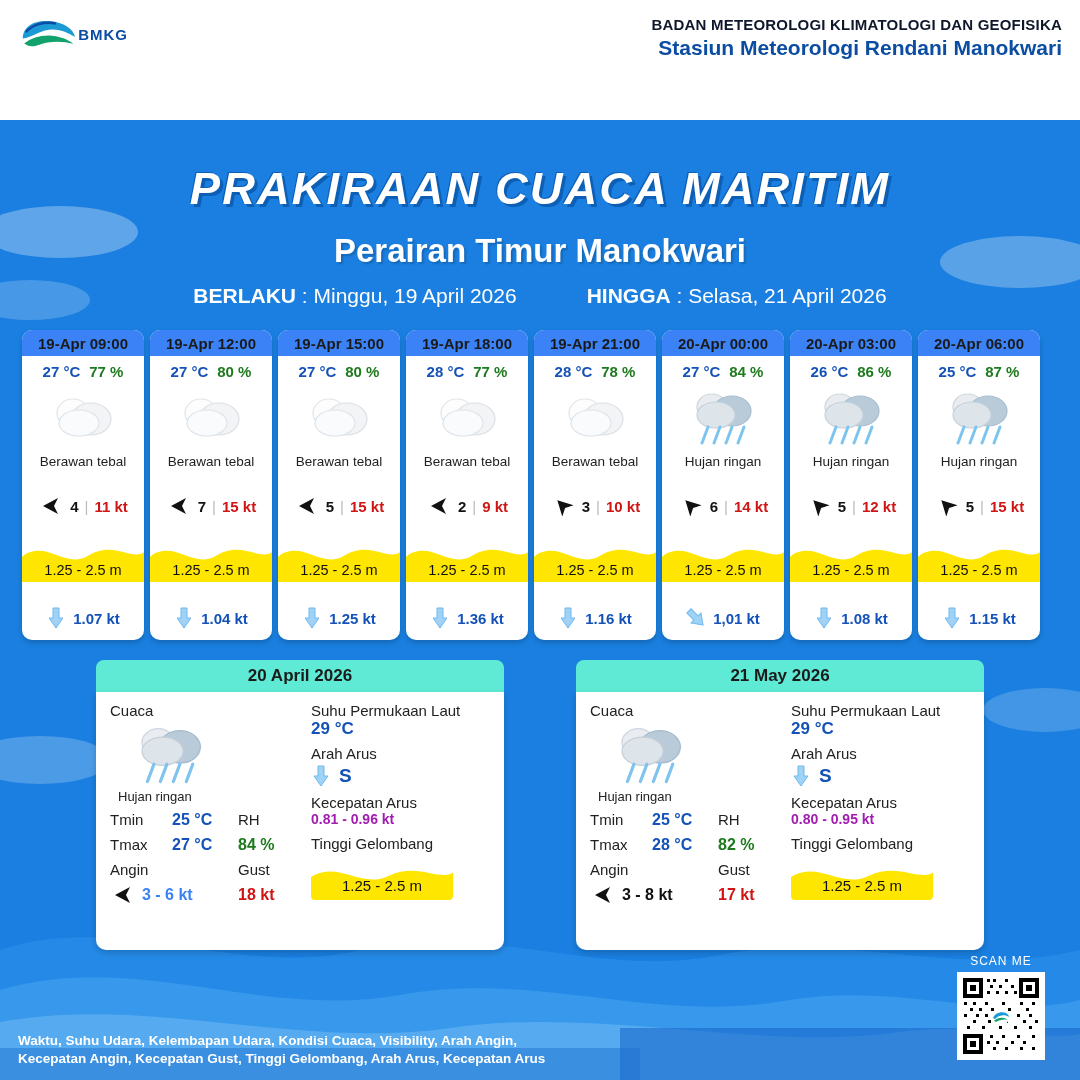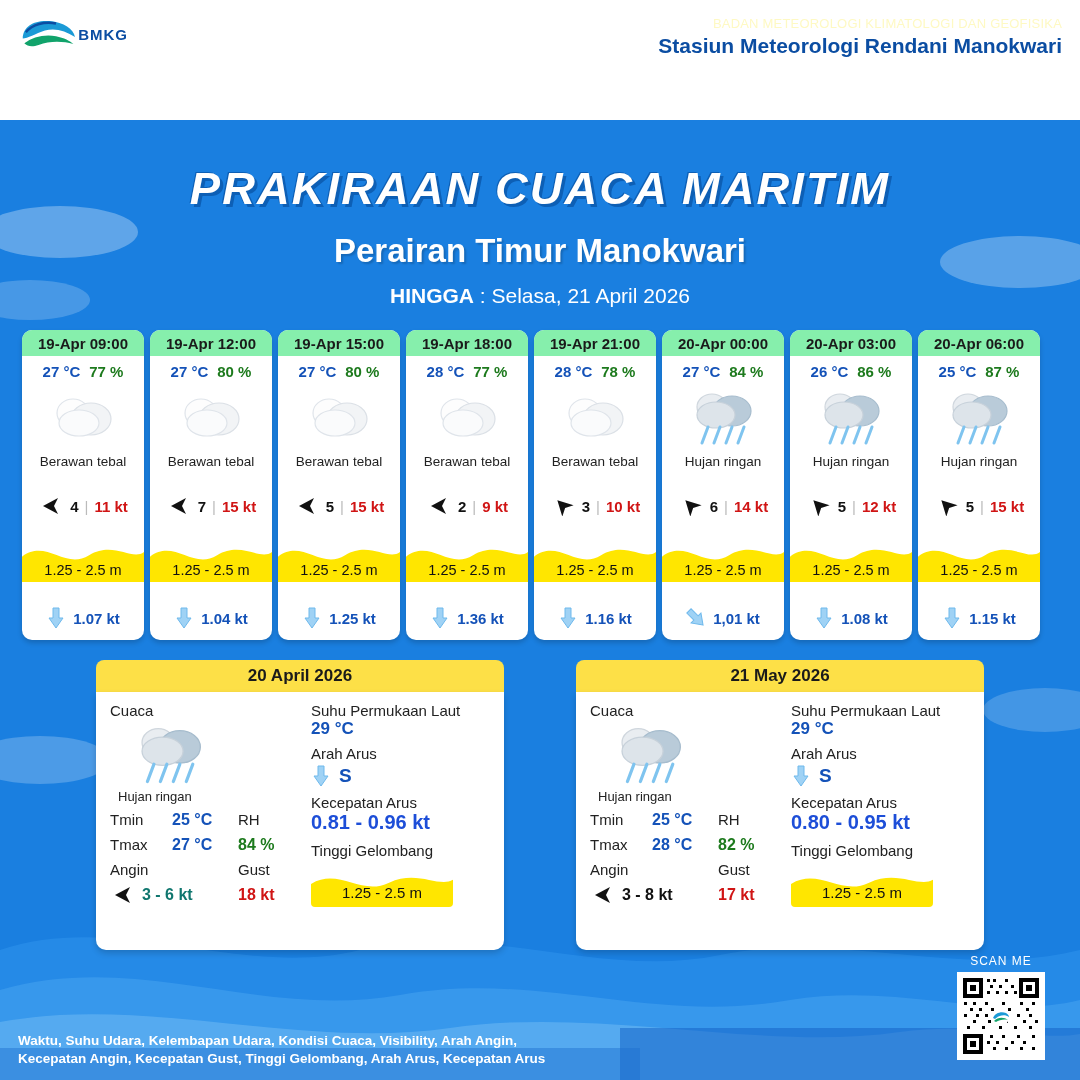--- a/index.html
+++ b/index.html
@@ -26,21 +26,21 @@
     padding: 10px 18px 0 18px;
     z-index: 30;
   }
   .logo-wrap { display: flex; flex-direction: row; align-items: center; width: 110px; }
   .logo-text {
     font-size: 15px; font-weight: bold; color: #0b4da2; letter-spacing: 1px;
     margin-top: 2px;
   }
   .header-titles { text-align: right; padding-top: 6px; }
   .hdr-line1 {
-    font-size: 13px; font-weight: normal; color: #fef9c3; letter-spacing: 0.2px;
+    font-size: 15px; font-weight: bold; color: #0f172a; letter-spacing: 0.2px;
   }
   .hdr-line2 {
     font-size: 21px; font-weight: bold; color: #0b4da2; margin-top: 3px;
   }
 
   
   .title-main {
     position: absolute; top: 164px; left: 0; width: 1080px; text-align: center;
     font-size: 44px; font-weight: bold; font-style: italic; color: #ffffff;
     letter-spacing: 2px;
@@ -65,21 +65,21 @@
   .cards {
     position: absolute; top: 330px; left: 22px; width: 1040px;
     display: flex; gap: 6px; z-index: 20;
   }
   .card {
     width: 122px; background: #ffffff; border-radius: 10px;
     box-shadow: 0 3px 5px rgba(0,0,0,0.18);
     overflow: hidden; position: relative; height: 310px;
   }
   .card-time {
-    background: #86efac; color: #1a1a1a; font-weight: bold; font-size: 15px;
+    background: #3b82f6; color: #1a1a1a; font-weight: bold; font-size: 15px;
     text-align: center; padding: 5px 0 4px 0;
   }
   .card-tr {
     display: flex; justify-content: center; gap: 9px; padding: 7px 0 2px 0;
     font-size: 15px; font-weight: bold;
   }
   .temp { color: #1452b8; }
   .rh { color: #1d7a1d; }
   .card-icon { height: 72px; display: flex; align-items: center; justify-content: center; }
   .card-cond {
@@ -105,21 +105,21 @@
     font-size: 15px; color: #1452b8; font-weight: bold;
   }
 
   
   .dailies {
     position: absolute; top: 660px; left: 0; width: 1080px;
     display: flex; justify-content: center; gap: 72px; z-index: 20;
   }
   .daily { width: 408px; position: relative; }
   .daily-head {
-    background: #fde047; color: #1a1a1a; font-weight: bold; font-size: 17px;
+    background: #5eead4; color: #1a1a1a; font-weight: bold; font-size: 17px;
     text-align: center; padding: 6px 0; border-radius: 8px 8px 0 0;
     width: 408px;
   }
   .daily-body {
     background: #fff; border-radius: 0 0 10px 10px; height: 258px;
     box-shadow: 0 3px 6px rgba(0,0,0,0.18);
     display: flex; padding: 10px 0 0 14px; position: relative;
   }
   .dcol-left { width: 196px; position: relative; }
   .dcol-right { width: 200px; position: relative; padding-left: 6px; }
@@ -128,21 +128,21 @@
   .cond-sm { font-size: 13px; color: #222; padding-left: 8px; }
   .kv { display: flex; align-items: baseline; margin-top: 7px; }
   .kv .k { font-size: 15px; color: #222; width: 62px; }
   .kv .v { font-size: 16px; font-weight: bold; }
   .v-blue { color: #1452b8; }
   .v-red { color: #d01515; }
   .v-green { color: #1d7a1d; font-size: 19px; }
   .row2 { display: flex; gap: 10px; }
   .sst { font-size: 17px; color: #1452b8; font-weight: bold; }
   .arus-dir { font-size: 19px; color: #1452b8; font-weight: bold; }
-  .speed { font-size: 20px; color: #1d4ed8; font-weight: bold; }
+  .speed { font-size: 14px; color: #a21caf; font-weight: bold; }
   .wave-pill {
     margin-top: 6px; width: 142px; height: 42px; position: relative;
     border-radius: 4px; overflow: hidden;
   }
   .wave-pill span {
     position: absolute; bottom: 6px; left: 0; width: 100%; text-align: center;
     font-size: 15px; color: #111;
   }
 
   
@@ -195,20 +195,24 @@
   </div>
   <div class="header-titles">
     <div class="hdr-line1">BADAN METEOROLOGI KLIMATOLOGI DAN GEOFISIKA</div>
     <div class="hdr-line2">Stasiun Meteorologi Rendani Manokwari</div>
   </div>
 </div>
 
 <div class="title-main">PRAKIRAAN CUACA MARITIM</div>
 <div class="title-sub">Perairan Timur Manokwari</div>
 <div class="validity">
+  <div>
+    <b>BERLAKU</b>
+    <span>: Minggu, 19 April 2026</span>
+  </div>
   <div>
     <b>HINGGA</b>
     <span>: Selasa, 21 April 2026</span>
   </div>
 </div>
 
 <div class="cards" id="cards">
     <div class="card">
     <div class="card-time">19-Apr 09:00</div>
     <div class="card-tr">
@@ -571,21 +575,21 @@
             <span class="k" style="width:60px">Gust</span>
           </div>
         </div>
         <div class="row2" style="align-items:center">
           <div class="kv" style="width:118px;align-items:center">
             <svg width="26" height="20" viewBox="0 0 26 20">
     <g transform="rotate(270 13 10)">
       <path d="M13,2 L21,17 L13,13 L5,17 Z" fill="#111"></path>
     </g>
   </svg>
-            <span class="v" style="margin-left:6px;color:#0f766e">3 - 6 kt</span>
+            <span class="v" style="margin-left:6px;color:#3b82f6">3 - 6 kt</span>
           </div>
           <div class="kv">
             <span class="v v-red">18 kt</span>
           </div>
         </div>
       </div>
       <div class="dcol-right">
         <div class="lbl">Suhu Permukaan Laut</div>
         <div class="sst">29 °C</div>
         <div class="lbl" style="margin-top:6px">Arah Arus</div>

